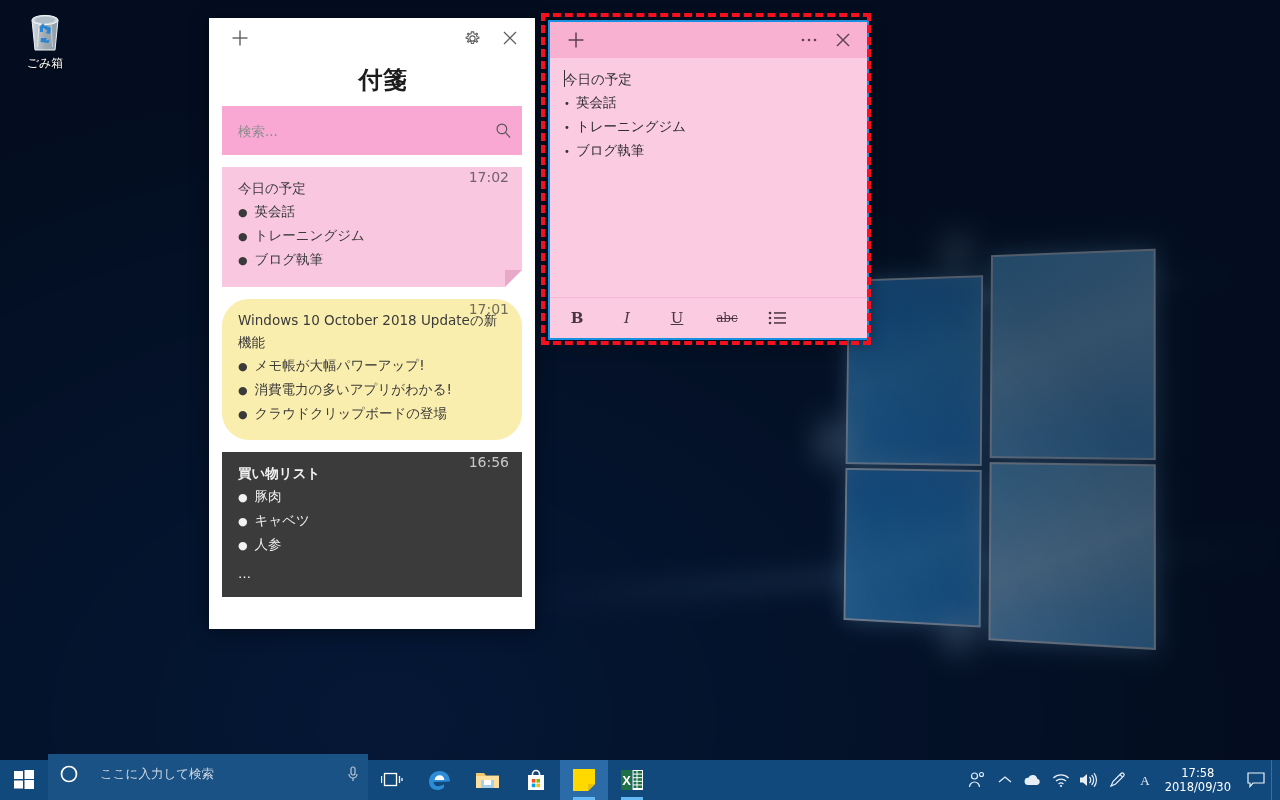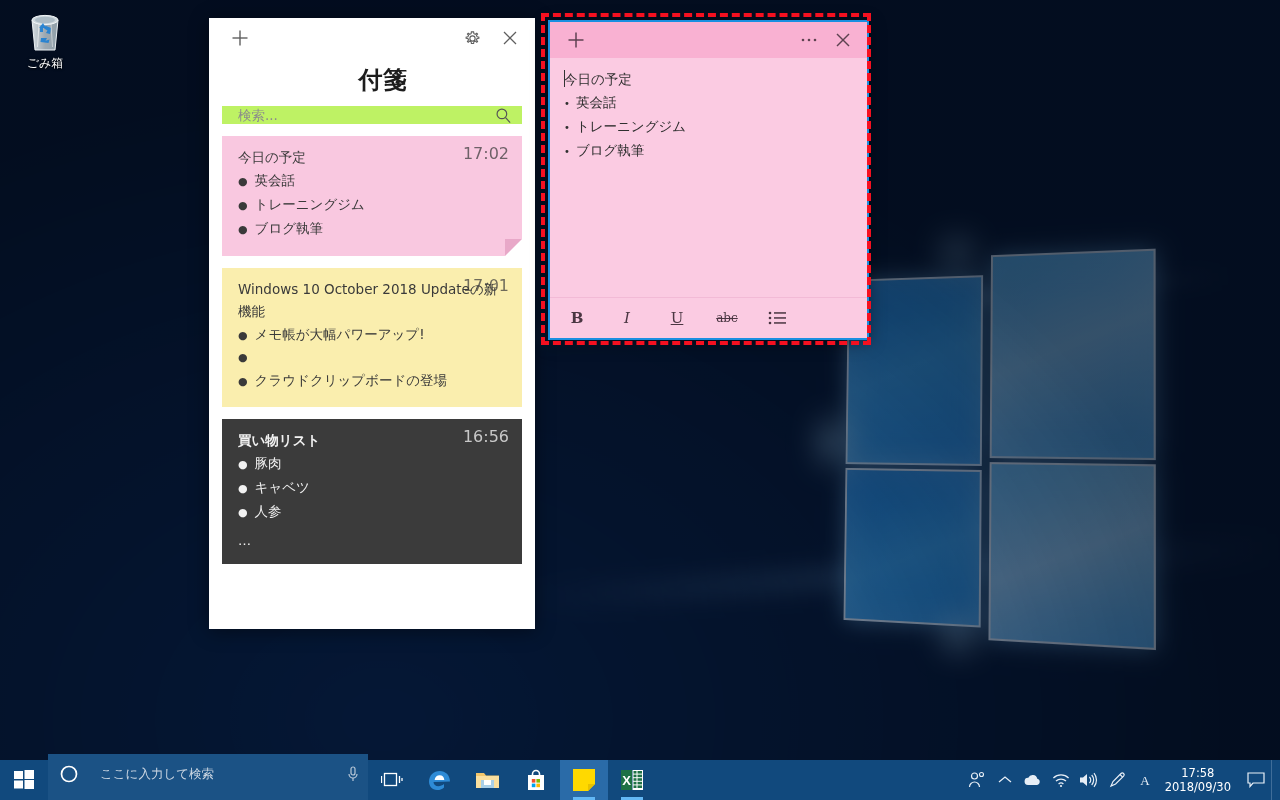--- a/index.html
+++ b/index.html
@@ -53,38 +53,38 @@
   
   #notes-list{position:absolute;left:209px;top:18px;width:326px;height:611px;
     background:#ffffff;box-shadow:0 2px 18px rgba(0,0,0,.45);overflow:hidden;}
   #notes-list .titlebar{height:40px;display:flex;align-items:center;
     justify-content:space-between;padding:0 8px 0 14px;}
   .tb-btn{width:34px;height:30px;display:flex;align-items:center;justify-content:center;
     color:#6a6a6a;cursor:default;}
   .tb-right{display:flex;align-items:center;gap:4px;}
   #notes-list h1{margin:0;padding:6px 0 10px 22px;font-size:24px;font-weight:700;color:#1d1d1d;
     font-family:"DejaVu Sans","Liberation Sans",sans-serif;letter-spacing:.5px;text-align:center;}
-  .search-wrap{margin:0 13px 12px 13px;height:18px;background:#bef264;display:flex;
+  .search-wrap{margin:0 13px 12px 13px;height:49px;background:#f9a8d4;display:flex;
     align-items:center;padding:0 10px 0 14px;}
   .search-wrap input{flex:1;border:0;background:transparent;outline:none;font-size:13.5px;color:#333;
     font-family:"DejaVu Sans","Liberation Sans",sans-serif;}
   .search-wrap input::placeholder{color:#8c8c8c;}
   .search-ico{color:#5a5a5a;display:flex;align-items:center;}
 
   .note-cards{padding:0 13px;}
   .note-card{position:relative;margin-bottom:12px;padding:10px 16px 14px 16px;min-height:96px;
     font-family:"DejaVu Sans","Liberation Sans",sans-serif;cursor:default;}
-  .note-card .time{position:absolute;right:13px;top:8px;font-size:16px;opacity:.72;}
+  .note-card .time{position:absolute;right:13px;top:2px;font-size:14px;opacity:.72;}
   .note-card .ttl{font-size:13.5px;line-height:22px;margin-bottom:1px;}
   .note-card .li{font-size:13.5px;line-height:22px;display:flex;align-items:baseline;gap:7px;}
   .note-card .li .dot{font-size:11px;line-height:22px;}
   .note-card.pink{background:#f9c8e0;color:#3a3a3a;}
   .note-card.pink .fold{position:absolute;right:0;bottom:0;width:0;height:0;
     border-left:17px solid #e8a8c8;border-bottom:17px solid #ffffff;}
-  .note-card.yellow{background:#faeeae;color:#3a3a3a;}
+  .note-card.yellow{background:#faeeae;color:#3a3a3a;border-radius:27px;}
   .note-card.dark{background:#3b3b3b;color:#f2f2f2;}
   .note-card.dark .ttl{font-weight:700;}
   .note-card.dark .time{color:#d8d8d8;opacity:.9;}
   .note-card .more{font-size:13px;line-height:18px;letter-spacing:1px;margin-top:8px;}
 
   
   #sticky-note{position:absolute;left:548px;top:20px;width:317px;height:316px;
     background:#fbcbe2;border:2px solid #1a8fe0;box-shadow:0 3px 16px rgba(0,0,0,.4);
     display:flex;flex-direction:column;}
   #sticky-note .sn-title{height:36px;background:#f9b1d2;display:flex;align-items:center;
@@ -227,20 +227,21 @@
 
     <div class="note-card yellow">
       <div class="time">17:01</div>
       <div class="ttl">Windows 10 October 2018 Updateの新機能</div>
       <div class="li">
           <span class="dot">●</span>
           <span>メモ帳が大幅パワーアップ!</span>
         </div>
       <div class="li">
           <span class="dot">●</span>
+          <span>消費電力の多いアプリがわかる!</span>
         </div>
       <div class="li">
           <span class="dot">●</span>
           <span>クラウドクリップボードの登場</span>
         </div>
     </div>
 
     <div class="note-card dark">
       <div class="time">16:56</div>
       <div class="ttl">買い物リスト</div>

